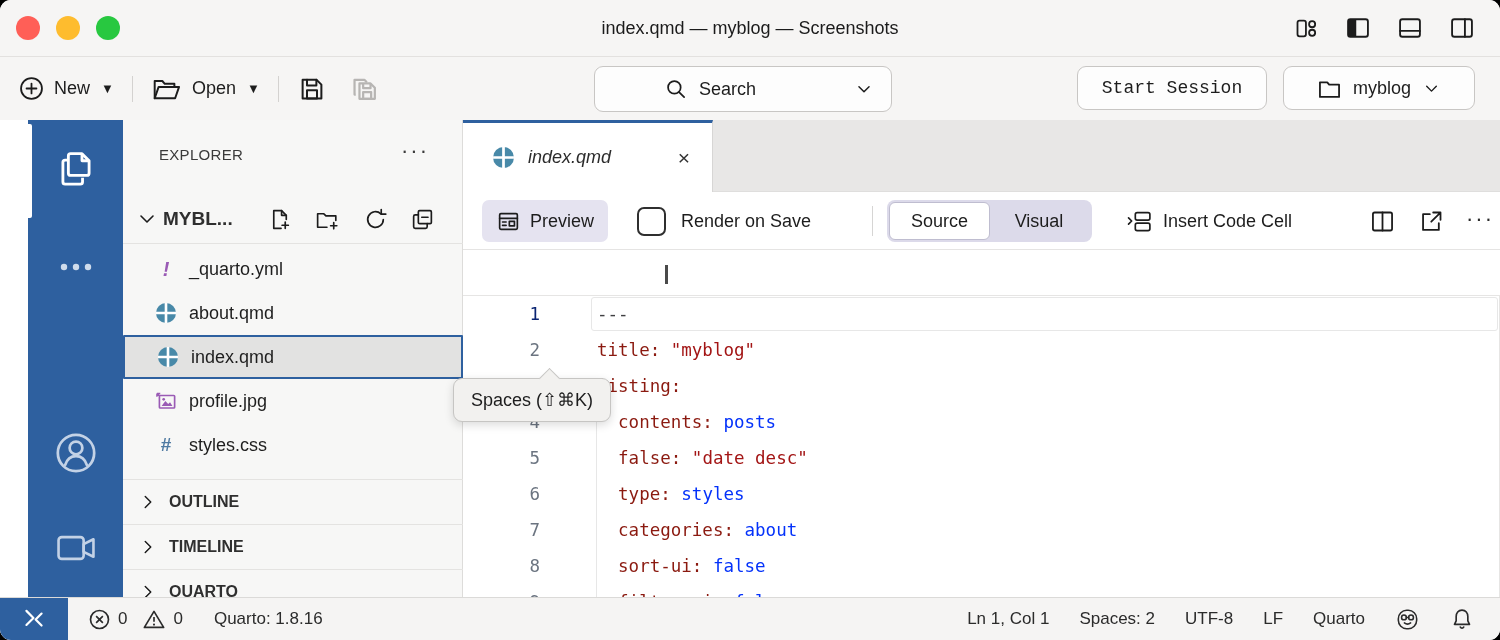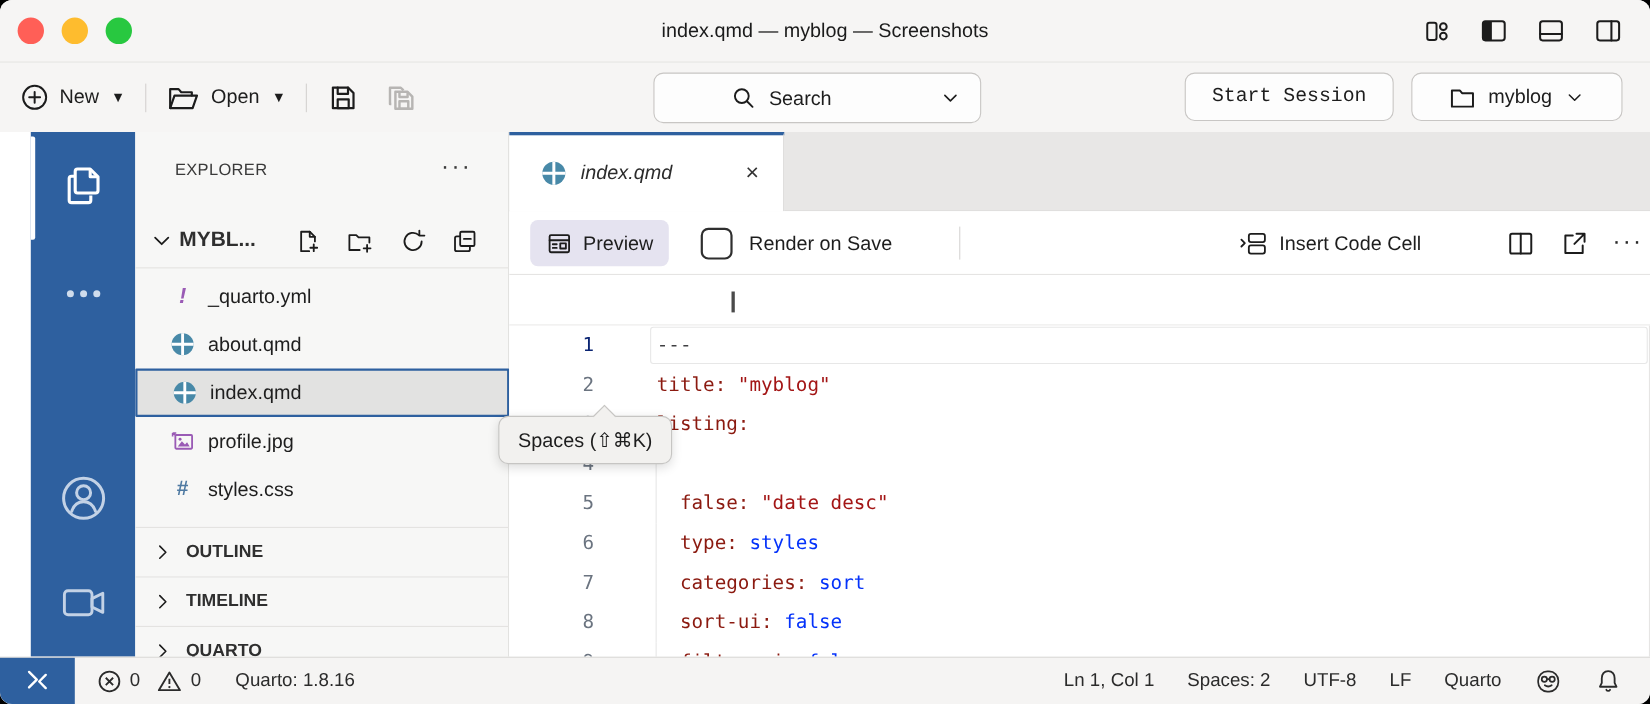--- a/index.html
+++ b/index.html
@@ -404,20 +404,28 @@
                 <path d="M3.5 9h17"></path>
                 <rect x="12.8" y="11.8" width="4.9" height="4.4"></rect>
                 <path d="M6.3 12.5h3.4M6.3 15.7h3.4"></path>
               </g>
             </svg>
           <span>Preview</span>
         </div>
         <span class="cbox"></span>
         <span class="cboxlbl">Render on Save</span>
         <span class="edsep"></span>
+        <div class="segment">
+          <div class="seg-on">
+            <span>Source</span>
+          </div>
+          <div class="seg-off">
+            <span>Visual</span>
+          </div>
+        </div>
         <div class="insbtn">
           <svg width="30" height="25" viewBox="0 0 28 24">
               <g class="stk" stroke-width="1.7">
                 <path d="M3 8.5l3 3-3 3"></path>
                 <rect x="9.5" y="3.5" width="14" height="7.2" rx="1.8"></rect>
                 <rect x="9.5" y="13.5" width="14" height="7.2" rx="1.8"></rect>
               </g>
             </svg>
           <span>Insert Code Cell</span>
         </div>
@@ -449,32 +457,33 @@
           <div class="crow">
             <span class="lnum">2</span>
             <span class="ltext"><span style="color: rgb(139, 26, 16);">title:</span><span style="color: rgb(31, 31, 31);"> </span><span style="color: rgb(163, 21, 21);">"myblog"</span></span>
           </div>
           <div class="crow">
             <span class="lnum">3</span>
             <span class="ltext"><span style="color: rgb(139, 26, 16);">listing:</span></span>
           </div>
           <div class="crow indent">
             <span class="lnum">4</span>
+            <span class="ltext"><span style="color: rgb(31, 31, 31);">  </span><span style="color: rgb(139, 26, 16);">contents:</span><span style="color: rgb(31, 31, 31);"> </span><span style="color: rgb(4, 50, 250);">posts</span></span>
           </div>
           <div class="crow indent">
             <span class="lnum">5</span>
             <span class="ltext"><span style="color: rgb(31, 31, 31);">  </span><span style="color: rgb(139, 26, 16);">false:</span><span style="color: rgb(31, 31, 31);"> </span><span style="color: rgb(163, 21, 21);">"date desc"</span></span>
           </div>
           <div class="crow indent">
             <span class="lnum">6</span>
             <span class="ltext"><span style="color: rgb(31, 31, 31);">  </span><span style="color: rgb(139, 26, 16);">type:</span><span style="color: rgb(31, 31, 31);"> </span><span style="color: rgb(4, 50, 250);">styles</span></span>
           </div>
           <div class="crow indent">
             <span class="lnum">7</span>
-            <span class="ltext"><span style="color: rgb(31, 31, 31);">  </span><span style="color: rgb(139, 26, 16);">categories:</span><span style="color: rgb(31, 31, 31);"> </span><span style="color: rgb(4, 50, 250);">sort</span></span>
+            <span class="ltext"><span style="color: rgb(31, 31, 31);">  </span><span style="color: rgb(139, 26, 16);">categories:</span><span style="color: rgb(31, 31, 31);"> </span><span style="color: rgb(4, 50, 250);">about</span></span>
           </div>
           <div class="crow indent">
             <span class="lnum">8</span>
             <span class="ltext"><span style="color: rgb(31, 31, 31);">  </span><span style="color: rgb(139, 26, 16);">sort-ui:</span><span style="color: rgb(31, 31, 31);"> </span><span style="color: rgb(4, 50, 250);">false</span></span>
           </div>
           <div class="crow indent">
             <span class="lnum">9</span>
             <span class="ltext"><span style="color: rgb(31, 31, 31);">  </span><span style="color: rgb(139, 26, 16);">filter-ui:</span><span style="color: rgb(31, 31, 31);"> </span><span style="color: rgb(4, 50, 250);">false</span></span>
           </div>
         </div>

